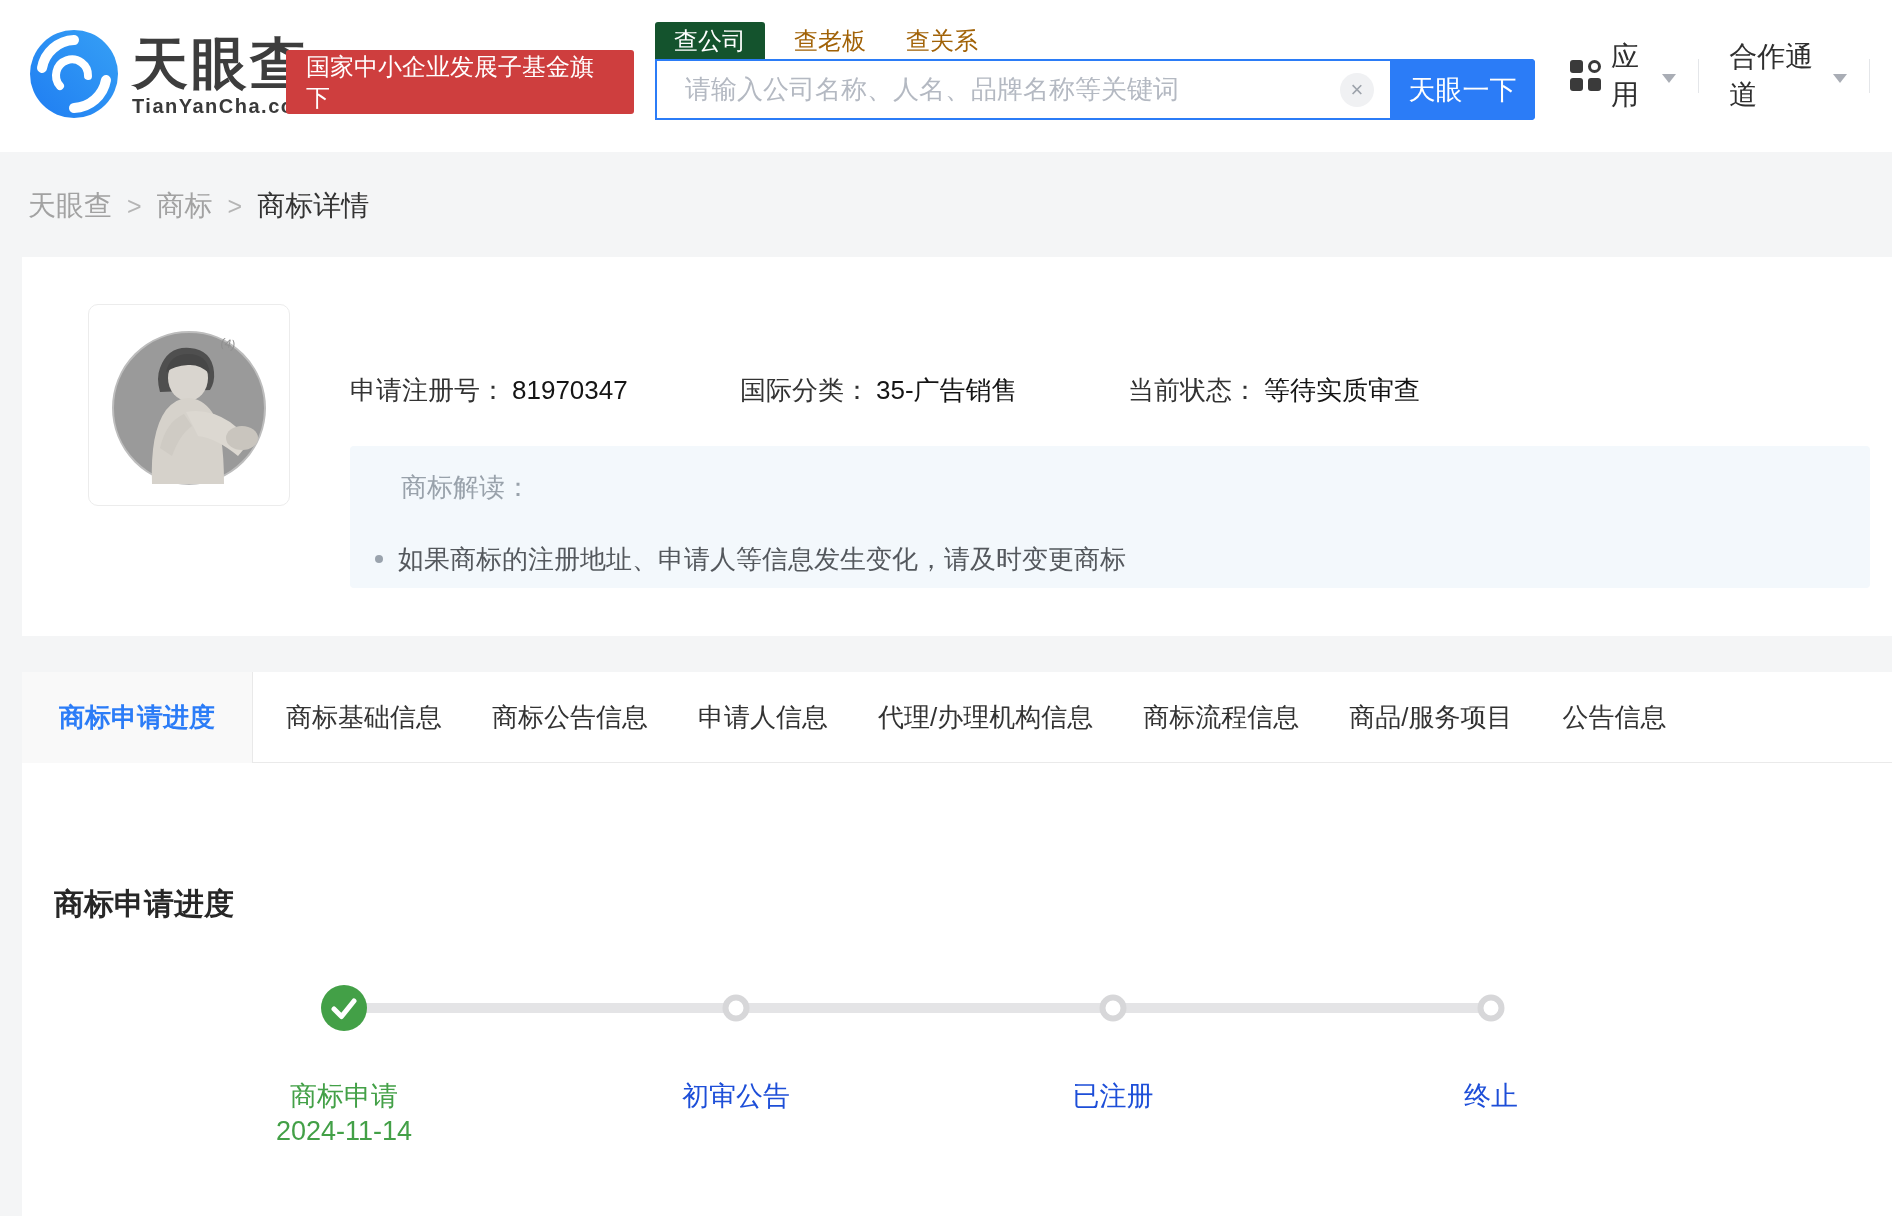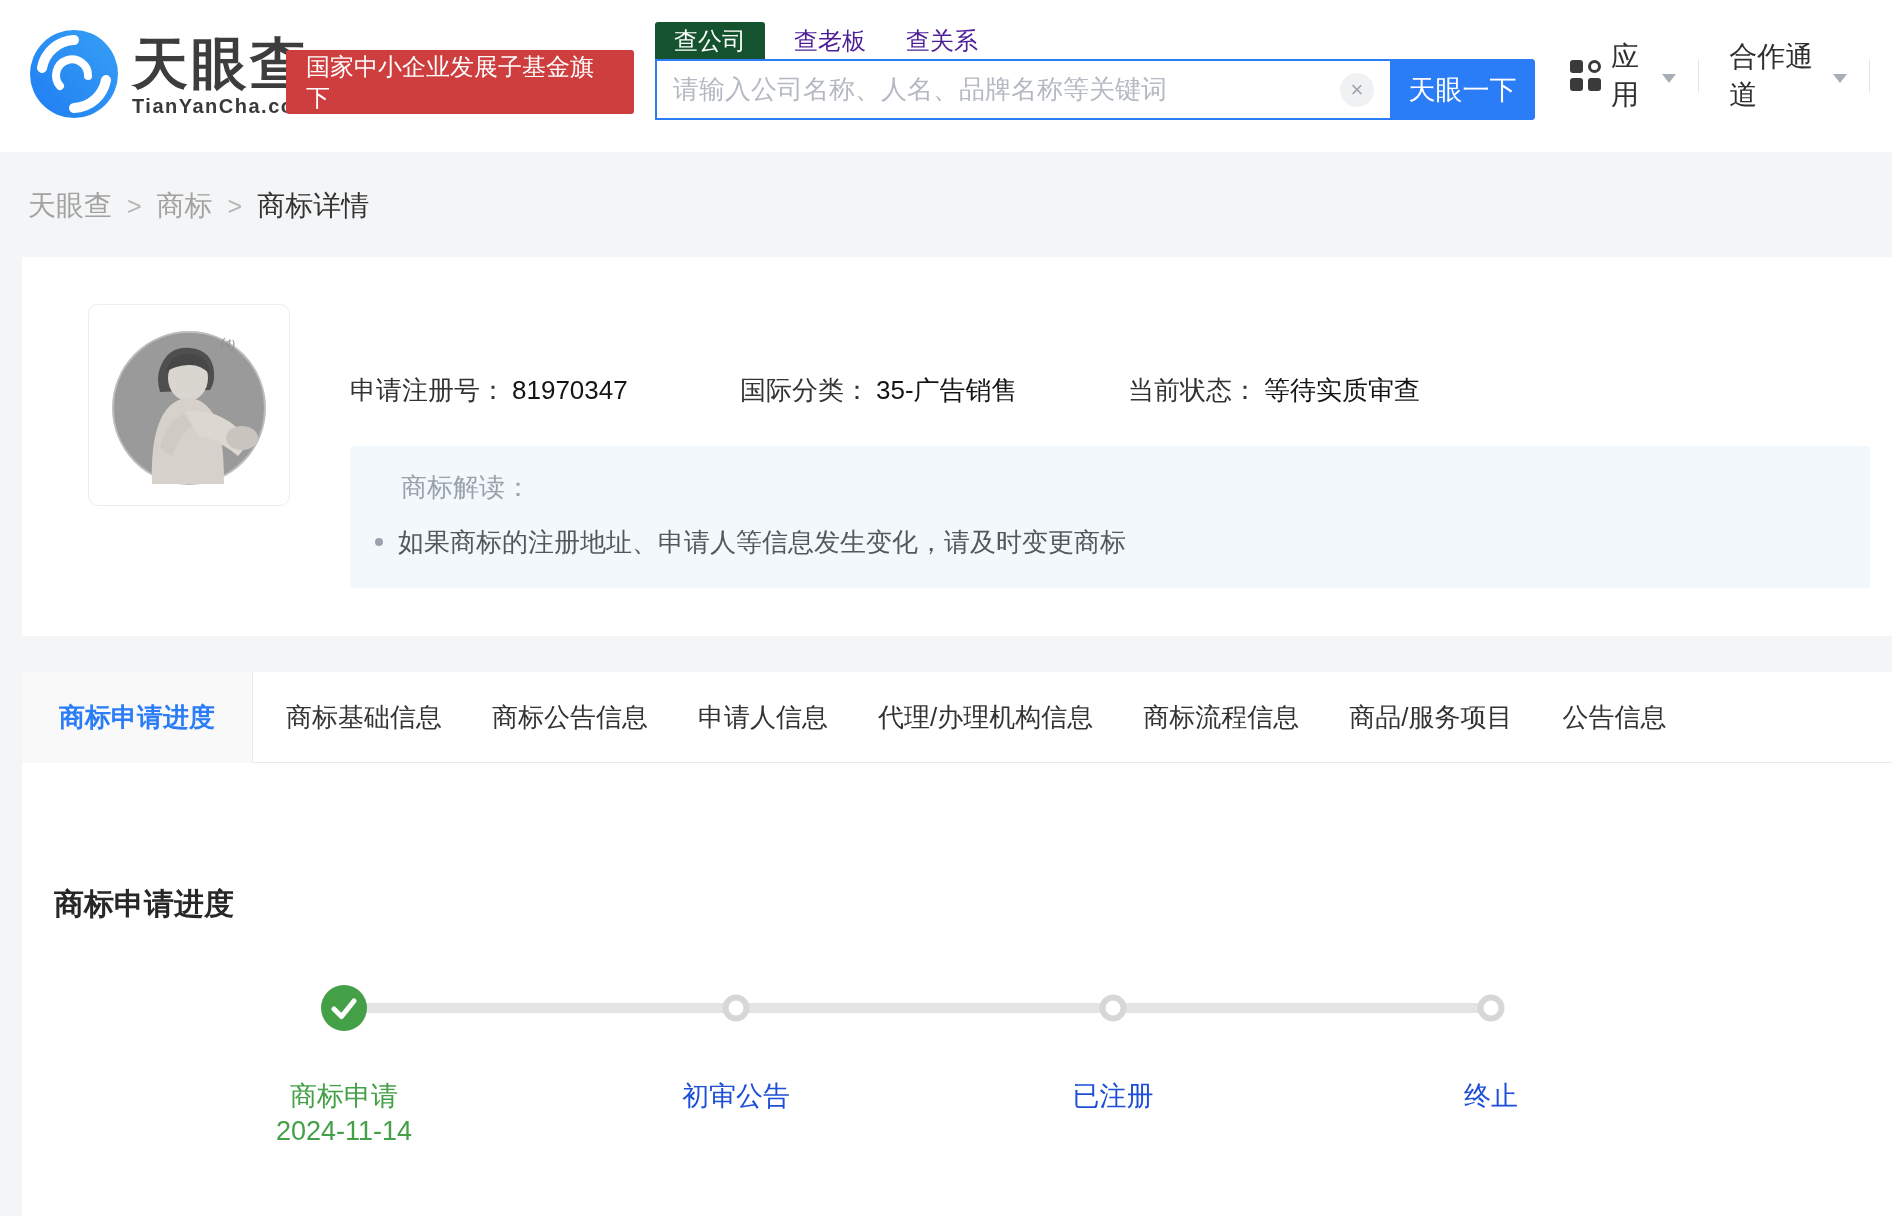--- a/index.html
+++ b/index.html
@@ -16,25 +16,25 @@
   .header { position:absolute; top:0; left:0; width:100%; height:152px; background:#fff; z-index:5; }
   .logo { position:absolute; left:30px; top:30px; display:flex; align-items:center; cursor:pointer; }
   .logo-text { margin-left:14px; }
   .logo-title { font-size:56px; font-weight:bold; color:#3d3d3d; letter-spacing:3px; line-height:58px; }
   .logo-domain { font-size:20px; font-weight:bold; color:#3a3a3a; letter-spacing:1.5px; margin-top:2px; }
   .badge { position:absolute; left:286px; top:50px; width:348px; height:64px; background:#ce3e3e; border-radius:3px;
            color:#fff; font-size:24px; line-height:31px; padding:1px 20px; }
   .badge .l2 { letter-spacing:4.5px; }
 
   .search-tabs { position:absolute; left:655px; top:22px; height:37px; display:flex; align-items:center; }
-  .s-tab { font-size:24px; color:#4c1d95; padding:0 11px; margin-left:18px; height:37px; display:flex; align-items:center; cursor:pointer; }
+  .s-tab { font-size:24px; color:#a16207; padding:0 11px; margin-left:18px; height:37px; display:flex; align-items:center; cursor:pointer; }
   .s-tab.active { background:#14532d; color:#fff; margin-left:0; padding:0 19px; border-radius:3px 3px 0 0; }
 
   .search-box { position:absolute; left:655px; top:59px; width:880px; height:61px; display:flex; align-items:center;
-                background:#fff; border:2px solid #2b7cf7; border-radius:0 4px 4px 0; }
+                background:#fff; border:2px solid #2b7cf7; border-radius:0 4px 4px 0;padding-left:12px; }
   .search-input { flex:1; height:100%; border:none; outline:none; font-size:26px; padding:0 16px; color:#333;
                   font-family:"Liberation Sans","DejaVu Sans",sans-serif; min-width:0; }
   .search-input::placeholder { color:#b4b9c2; }
   .clear-btn { width:34px; height:34px; border-radius:50%; background:#f0f1f3; color:#9da3ab; font-size:22px;
                display:flex; align-items:center; justify-content:center; margin-right:16px; cursor:pointer; flex:none; }
   .search-btn { width:145px; height:61px; margin:-2px -2px -2px 0; border:none; background:#2b7cf7; color:#fff;
                 font-size:27px; border-radius:0 4px 4px 0; cursor:pointer; flex:none;
                 font-family:"Liberation Sans","DejaVu Sans",sans-serif; }
 
   .hdr-right { position:absolute; left:1570px; top:0; height:152px; display:flex; align-items:center; }
@@ -57,21 +57,21 @@
   .info-card { position:absolute; top:257px; left:22px; right:0; height:379px; background:#fff; }
   .tm-box { position:absolute; left:66px; top:47px; width:202px; height:202px; border:1px solid #ececec;
             border-radius:10px; background:#fff; display:flex; align-items:center; justify-content:center; cursor:pointer; }
   .fields { position:absolute; left:328px; top:116px; width:1300px; }
   .field { position:absolute; top:0; font-size:26px; white-space:nowrap; }
   .field .lab { color:#333; }
   .field .val { color:#141414; margin-left:6px; }
   .f-reg { left:0;text-align:right; } .f-cls { left:390px; } .f-sta { left:778px; }
   .interp-box { position:absolute; left:328px; top:189px; right:22px; height:142px; background:#f3f8fc; border-radius:4px; }
   .interp-title { position:absolute; left:51px; top:24px; font-size:26px; color:#99a2ab; }
-  .interp-row { position:absolute; left:25px; top:81px; display:flex; align-items:flex-start; }
+  .interp-row { position:absolute; left:25px; top:98px; display:flex; align-items:flex-start; }
   .dot { width:8px; height:8px; border-radius:50%; background:#9aa3ad; margin-top:11px; flex:none; }
   .interp-text { font-size:26px; color:#54585d; margin-left:15px; line-height:30px; }
 
   
   .tab-card { position:absolute; top:672px; left:22px; right:0; bottom:0; background:#fff; }
   .tab-bar { position:relative; height:91px; display:flex; align-items:stretch; border-bottom:1px solid #eaeaea; }
   .tab { display:flex; align-items:center; font-size:26px; color:#333; padding:0 25px; cursor:pointer; white-space:nowrap; }
   .tab.active { width:231px; padding:0; justify-content:center; background:#f9f9f9; color:#2b7cf7; font-weight:bold;
                 border-right:1px solid #e9e9e9; margin-bottom:-1px; }
   .tab.first-inactive { margin-left:8px; }

